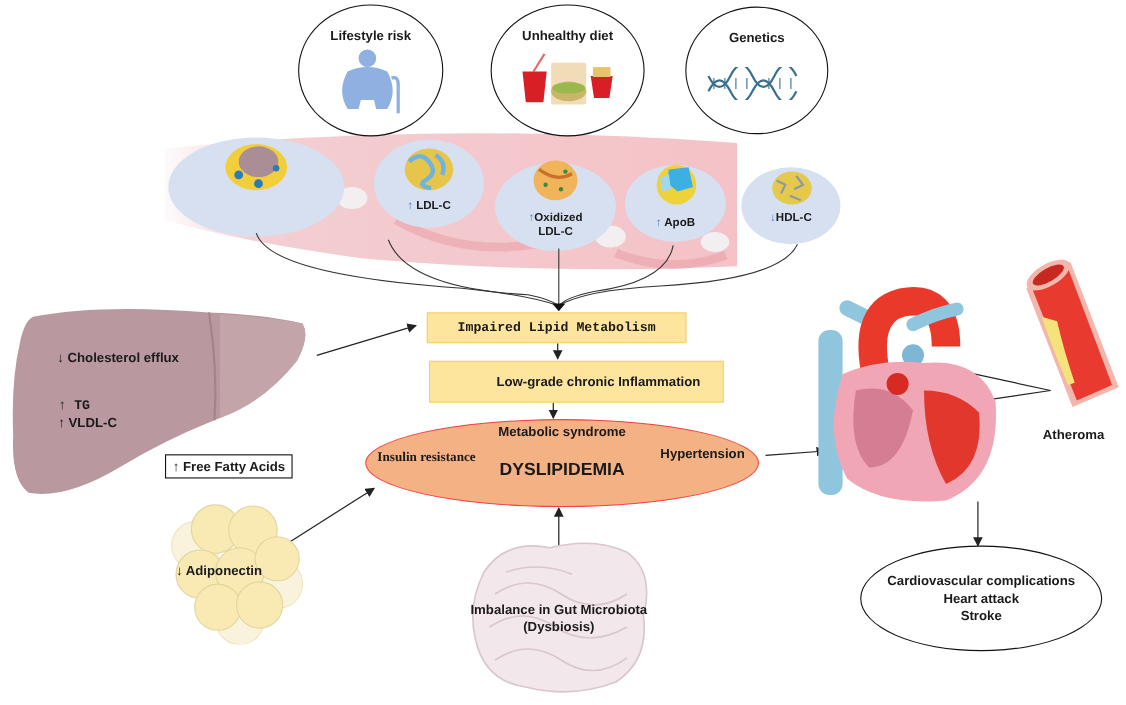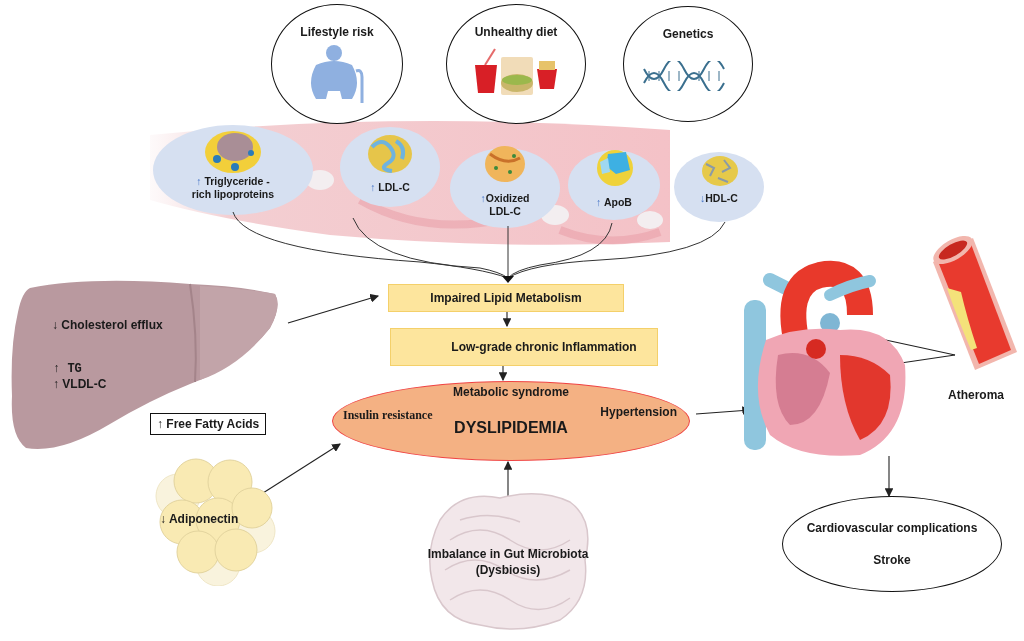--- a/index.html
+++ b/index.html
@@ -75,25 +75,20 @@
 </div>
 
 <div class="lipo" style="left:153px;top:125px;width:160px;height:90px;">
   <svg style="position:absolute;left:50px;top:4px" width="60" height="46">
     <ellipse cx="30" cy="23" rx="28" ry="21" fill="#f2cf3a"></ellipse>
     <ellipse cx="32" cy="18" rx="18" ry="14" fill="#a98e96"></ellipse>
     <circle cx="14" cy="30" r="4" fill="#2a7cb9"></circle>
       <circle cx="32" cy="38" r="4" fill="#2a7cb9"></circle>
       <circle cx="48" cy="24" r="3" fill="#2a7cb9"></circle>
   </svg>
-  <div class="txt" style="top:50px;">
-    <span class="arrow-blue">↑</span>
-    <span>Triglyceride -</span><br>
-    <span>rich lipoproteins</span>
-  </div>
 </div>
 
 <div class="lipo" style="left:340px;top:127px;width:100px;height:80px;">
   <svg style="position:absolute;left:22px;top:6px" width="56" height="42">
     <ellipse cx="28" cy="21" rx="22" ry="19" fill="#e6c54a"></ellipse>
     <path d="M10,14 Q20,4 28,14 Q36,24 26,30 Q16,36 30,38 M34,8 Q44,14 40,26" stroke="#6fb3de" stroke-width="4" fill="none"></path>
   </svg>
   <div class="txt" style="top:54px;">
     <span class="arrow-blue">↑</span>
     <span>LDL-C</span>
@@ -156,21 +151,21 @@
     <line x1="503" y1="366" x2="503" y2="380" marker-end="url(#ah)"></line>
     <line x1="263" y1="493" x2="340" y2="444" marker-end="url(#ah)"></line>
     <line x1="508" y1="536" x2="508" y2="462" marker-end="url(#ah)"></line>
     <line x1="696" y1="414" x2="750" y2="410" marker-end="url(#ah)"></line>
     <line x1="889" y1="456" x2="889" y2="496" marker-end="url(#ah)"></line>
     <line x1="858" y1="334" x2="955" y2="355"></line>
     <line x1="840" y1="372" x2="955" y2="355"></line>
   </g>
 </svg>
 
-<div class="box" style="left:388px;top:284px;width:234px;height:26px;line-height:26px;">Impaired Lipid  Metabolism</div>
+<div class="box" style="left:388px;top:284px;width:234px;height:26px;line-height:26px;font-family:Liberation Mono, monospace;">Impaired Lipid  Metabolism</div>
 <div class="box" style="left:390px;top:328px;width:226px;height:36px;line-height:36px;padding-left:40px;">Low-grade chronic Inflammation</div>
 
 <div class="dys" style="left:332px;top:381px;width:356px;height:78px;">
   <div class="abs lbl" style="left:0;right:0;top:3px;font-size:12px;">Metabolic  syndrome</div>
   <div class="abs lbl" style="left:10px;top:26px;font-size:12px;font-family:Liberation Serif, serif;">Insulin resistance</div>
   <div class="abs lbl" style="right:12px;top:23px;font-size:12px;">Hypertension</div>
   <div class="abs lbl" style="left:0;right:0;top:37px;font-size:16px;">DYSLIPIDEMIA</div>
 </div>
 
 <svg class="abs" style="left:0;top:276px" width="290" height="176">
@@ -228,14 +223,15 @@
   <path d="M8,30 L48,6 L92,120 L50,138 Z" fill="#f2b6ad"></path>
   <path d="M14,32 L46,12 L86,118 L54,132 Z" fill="#e83a2e"></path>
   <path d="M22,56 Q30,80 46,118 L52,116 Q42,86 36,60 Z" fill="#f4e27a"></path>
   <ellipse cx="28" cy="18" rx="22" ry="10" transform="rotate(-30 28 18)" fill="#f2b6ad"></ellipse>
   <ellipse cx="28" cy="18" rx="16" ry="6" transform="rotate(-30 28 18)" fill="#c7281f"></ellipse>
 </svg>
 <div class="abs lbl" style="left:948px;top:388px;">Atheroma</div>
 
 <div class="outcome" style="left:782px;top:496px;width:218px;height:94px;">
   <div class="abs lbl" style="left:0;right:0;top:24px;">Cardiovascular complications</div>
+  <div class="abs lbl" style="left:0;right:0;top:40px;">Heart attack</div>
   <div class="abs lbl" style="left:0;right:0;top:56px;">Stroke</div>
 </div>
 
 </body></html>

